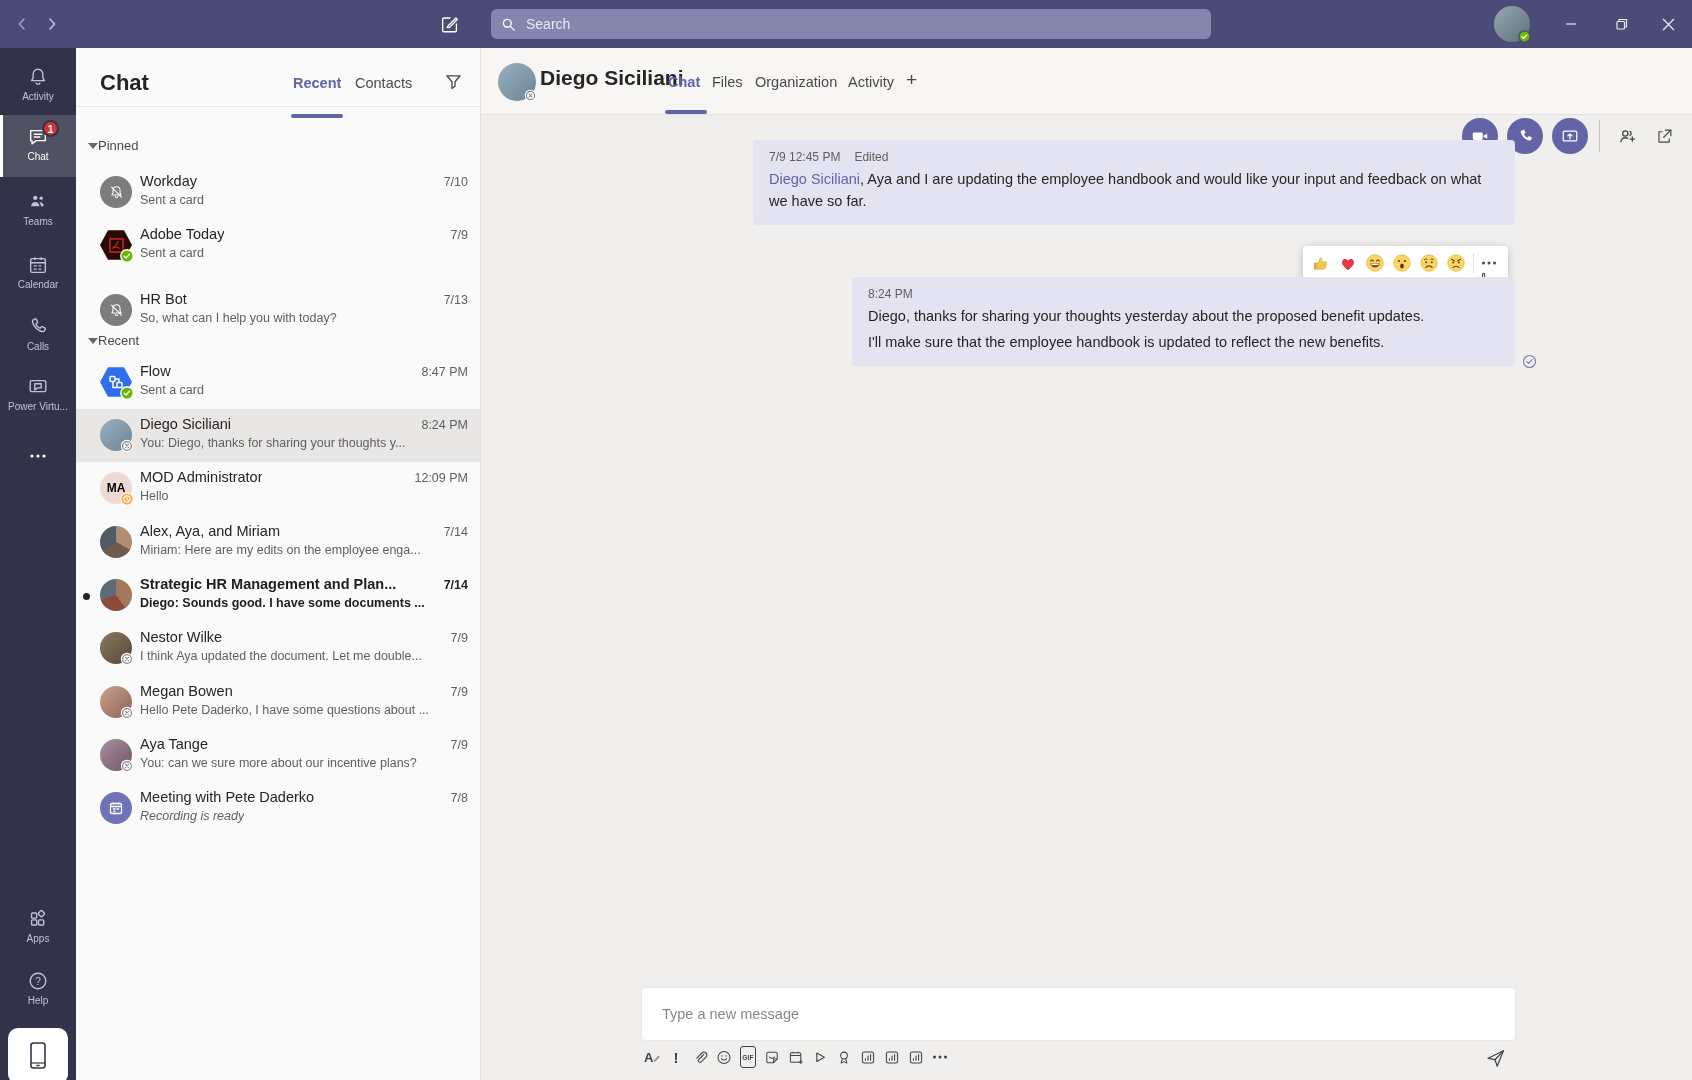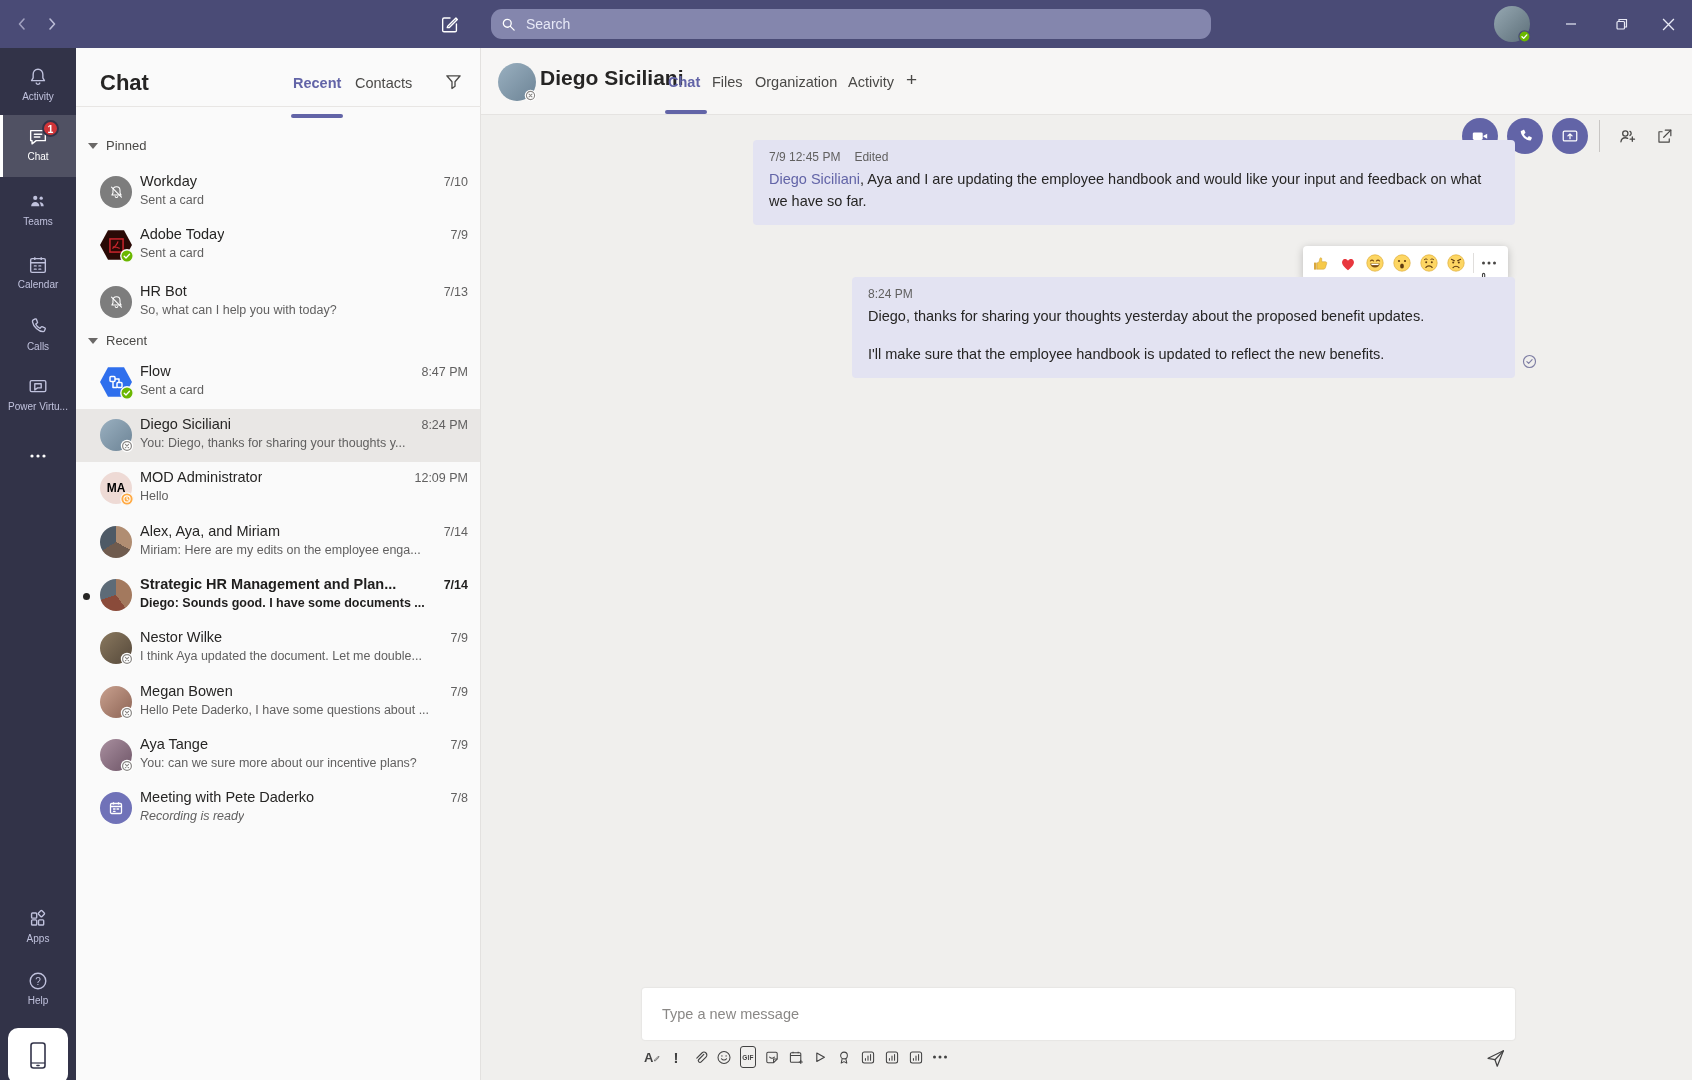--- a/index.html
+++ b/index.html
@@ -4,21 +4,21 @@
 <style>
   html,body{margin:0;padding:0;background:#ddd}
   *{box-sizing:border-box;font-family:"Liberation Sans","DejaVu Sans",sans-serif}
   .app{position:relative;width:1692px;height:1080px;overflow:hidden;background:#f0efed;cursor:default}
   .abs{position:absolute}
   svg{display:block}
 
   
   .titlebar{position:absolute;left:0;top:0;width:1692px;height:48px;background:#4a4b76}
   .tb-ic{position:absolute;top:0;height:48px;display:flex;align-items:center;justify-content:center;color:#cfd0e6}
-  .search{position:absolute;left:491px;top:9px;width:720px;height:30px;background:#8486ad;border-radius:11px;display:flex;align-items:center;padding:0 10px}
+  .search{position:absolute;left:491px;top:9px;width:720px;height:30px;background:#8486ad;border-radius:6px;display:flex;align-items:center;padding:0 10px}
   .search input{flex:1;border:none;outline:none;background:transparent;color:#fff;font-size:14px}
   .search input::placeholder{color:#eceefb;opacity:.95}
   .tb-avatar{position:absolute;left:1494px;top:6px;width:36px;height:36px;border-radius:50%;background:linear-gradient(135deg,#96a8b2,#5d6f79)}
   .win-btn{position:absolute;top:0;width:47px;height:48px;display:flex;align-items:center;justify-content:center;color:#e8e9f5}
 
   
   .rail{position:absolute;left:0;top:48px;width:76px;height:1032px;background:#323348}
   .rail-item{position:absolute;left:0;width:76px;height:56px;color:#c0c2dd;text-align:center;cursor:pointer}
   .rail-item .ric{display:flex;justify-content:center;margin-top:8px}
   .rail-item .rlb{font-size:10px;margin-top:3px;white-space:nowrap;overflow:hidden}
@@ -27,21 +27,21 @@
   .badge{position:absolute;left:42px;top:5px;min-width:17px;height:17px;border-radius:9px;background:#d13438;color:#fff;font-size:10.5px;font-weight:700;display:flex;align-items:center;justify-content:center;border:2px solid #323348}
   .mobile-btn{position:absolute;left:8px;top:980px;width:60px;height:56px;background:#fff;border-radius:10px;display:flex;align-items:center;justify-content:center;color:#33344a;cursor:pointer}
 
   
   .panel{position:absolute;left:76px;top:48px;width:405px;height:1032px;background:#fafafa;border-right:1px solid #e3e1df}
   .panel-title{position:absolute;left:24px;top:22px;font-size:22px;font-weight:700;color:#262524}
   .ptab{position:absolute;top:27px;font-size:14.5px;color:#4a4947;cursor:pointer}
   .ptab.active{color:#6264a7;font-weight:700}
   .panel-divider{position:absolute;left:0;top:58px;width:405px;height:1px;background:#e8e6e4}
   .tab-underline{position:absolute;left:215px;top:66px;width:52px;height:4px;background:#6264a7;border-radius:2px}
-  .section-h{position:absolute;left:12px;font-size:13px;color:#4a4947;display:flex;align-items:center;gap:8px;cursor:pointer}
+  .section-h{position:absolute;left:12px;font-size:13px;color:#4a4947;display:flex;align-items:center;cursor:pointer}
   .caret{width:0;height:0;border-left:5px solid transparent;border-right:5px solid transparent;border-top:6px solid #6a6867}
   .row{position:absolute;left:0;width:404px;height:53px;cursor:pointer}
   .row.selected{background:#e9e7e5}
   .row .nm{position:absolute;left:64px;top:7px;font-size:14.5px;color:#262524;white-space:nowrap;overflow:hidden;max-width:292px}
   .row .pv{position:absolute;left:64px;top:27px;font-size:12.5px;color:#616060;white-space:nowrap;overflow:hidden;max-width:328px}
   .row .tm{position:absolute;right:12px;top:9px;font-size:12.5px;color:#616060}
   .row.unread .nm,.row.unread .pv,.row.unread .tm{font-weight:700;color:#1f1e1d}
   .udot{position:absolute;left:7px;top:24px;width:7px;height:7px;border-radius:50%;background:#262524}
   .av{position:absolute;left:24px;top:10px;width:32px;height:32px;border-radius:50%;display:flex;align-items:center;justify-content:center}
   .av.hex{border-radius:0;clip-path:polygon(25% 4%,75% 4%,100% 50%,75% 96%,25% 96%,0% 50%)}
@@ -311,21 +311,21 @@
       <span class="pb">
           <svg width="14" height="14" viewBox="0 0 14 14">
             <circle cx="7" cy="7" r="6.2" fill="#6bb700" stroke="#fafafa" stroke-width="1.4"></circle>
             <path d="M4.2 7.2l1.8 1.8 3.5-3.7" fill="none" stroke="#fff" stroke-width="1.3" stroke-linecap="round" stroke-linejoin="round"></path>
           </svg>
         </span>
       <div class="nm">Adobe Today</div>
       <div class="pv">Sent a card</div>
       <div class="tm">7/9</div>
     </div>
-    <div class="row" style="top:228px">
+    <div class="row" style="top:236px">
       <div class="av" style="background:#7d7d7d;color:#fff">
           <svg width="17" height="17" viewBox="0 0 24 24">
             <g fill="none" stroke="#fff" stroke-width="1.5" stroke-linecap="round" stroke-linejoin="round">
               <path d="M12 4c-3 0-5 2.2-5 5.4v3.3L5.5 15.5h13L17 12.7V9.4C17 6.2 15 4 12 4z"></path>
               <path d="M10.2 17.8a1.9 1.9 0 0 0 3.6 0"></path>
               <path d="M5 4.5l14 14"></path>
             </g>
           </svg>
         </div>
       <div class="nm">HR Bot</div>
@@ -596,21 +596,21 @@
         <svg width="26" height="30" viewBox="0 0 26 30">
           <path d="M9.5 4.5c0-1.5 2.2-1.5 2.2 0v6.2l.7.1V9.2c0-1.4 2-1.4 2 0v1.9l.6.1v-1.1c0-1.3 1.9-1.3 1.9 0v1.4l.6.1c0-1.2 1.8-1.1 1.8.1v3.6c0 .9-.2 1.8-.7 2.6l-1 1.8c-.4.7-1.1 1.1-1.9 1.1h-4c-.7 0-1.3-.3-1.7-.9l-3.1-4.1c-1-1.3.9-2.7 2-1.6l.6.6z" fill="#fff" stroke="#444" stroke-width="1.1" stroke-linejoin="round"></path>
         </svg>
       </span>
 
     <div class="bubble" style="left:371px;top:229px;width:663px">
       <div class="msg-meta">
         <span>8:24 PM</span>
       </div>
       <div class="msg-text">Diego, thanks for sharing your thoughts yesterday about the proposed benefit updates.</div>
-      <div class="msg-text" style="margin-top:16px">I'll make sure that the employee handbook is updated to reflect the new benefits.</div>
+      <div class="msg-text" style="margin-top:4px">I'll make sure that the employee handbook is updated to reflect the new benefits.</div>
     </div>
     <span class="receipt">
         <svg width="15" height="15" viewBox="0 0 16 16">
           <g fill="none" stroke="currentColor" stroke-width="1.2">
             <circle cx="8" cy="8" r="6.4"></circle>
             <path d="M5.2 8.2l1.9 1.9 3.7-4" stroke-linecap="round" stroke-linejoin="round"></path>
           </g>
         </svg>
       </span>
 

